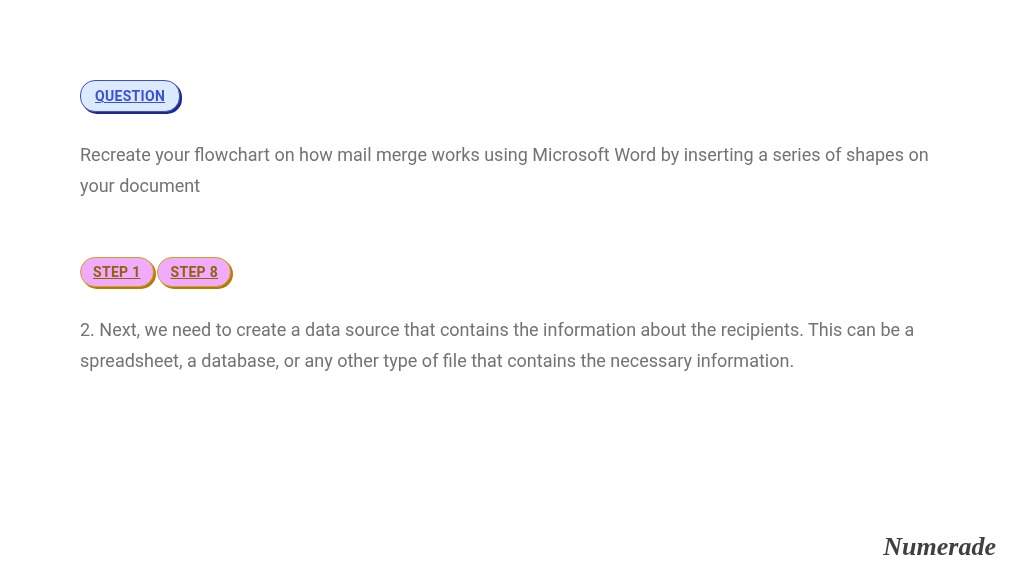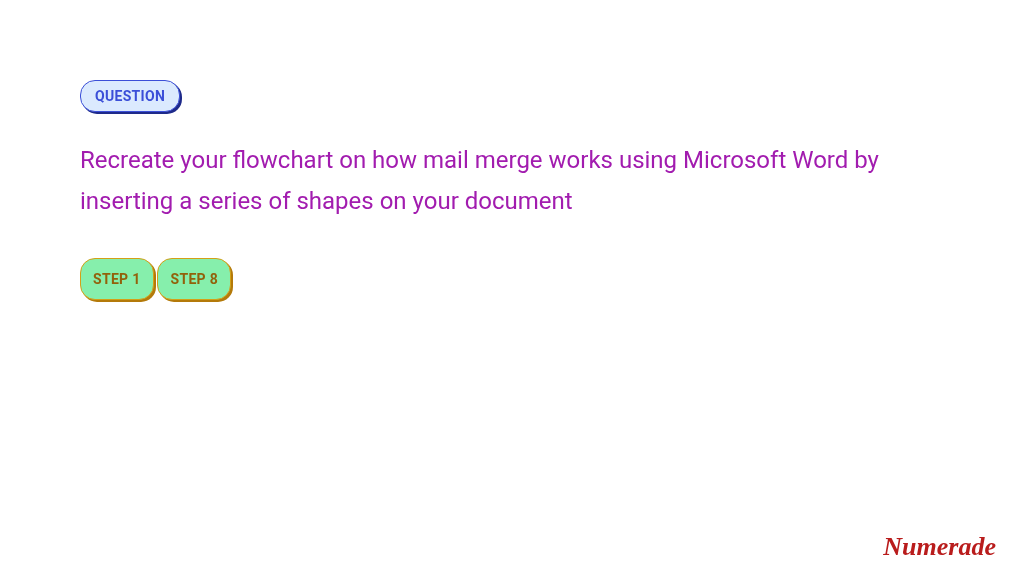--- a/index.html
+++ b/index.html
@@ -14,48 +14,50 @@
 }
 .badge {
   display: inline-block;
   padding: 7px 14px;
   border-radius: 15px;
   font-size: 14px;
   font-weight: 700;
   letter-spacing: 0.3px;
   margin-bottom: 28px;
   position: relative;
+  text-decoration: underline;
 }
 .badge-question {
   background: #dbeafe;
   border: 1.5px solid #3b4fd8;
   color: #3b4fd8;
   box-shadow: 2px 2px 0 0 #1e2a8a;
 }
 .badge-step {
-  background: #86efac;
+  background: #f0abfc;
   border: 1.5px solid #d4a017;
   color: #92610b;
   box-shadow: 2px 2px 0 0 #b47a0a;
-  padding: 12px 12px;
+  padding: 6px 12px;
+  margin-top: 20px;
 }
 .body-text {
-  font-size: 24px;
+  font-size: 18px;
   line-height: 1.7;
-  color: #a21caf;
+  color: #737373;
   margin-bottom: 36px;
   font-weight: 400;
 }
 .logo {
   position: absolute;
   bottom: 14px;
   right: 28px;
   font-size: 26px;
   font-weight: 700;
-  color: #b91c1c;
+  color: #404040;
   font-style: italic;
   font-family: Georgia, "Times New Roman", serif;
 }
 .logo::before {
   content: "";
 }
 </style>
 </head>
 <body>
 
@@ -63,16 +65,17 @@
 
   <div class="badge badge-question">QUESTION</div>
 
   <p class="body-text">Recreate your flowchart on how mail merge works using Microsoft Word by inserting a series of shapes on your document</p>
 
   <div class="badge badge-step">STEP 1</div>
 
 
   <div class="badge badge-step">STEP 8</div>
 
+  <p class="body-text">2. Next, we need to create a data source that contains the information about the recipients. This can be a spreadsheet, a database, or any other type of file that contains the necessary information.</p>
 
 </div>
 
 <div class="logo">Numerade</div>
 
 </body></html>

